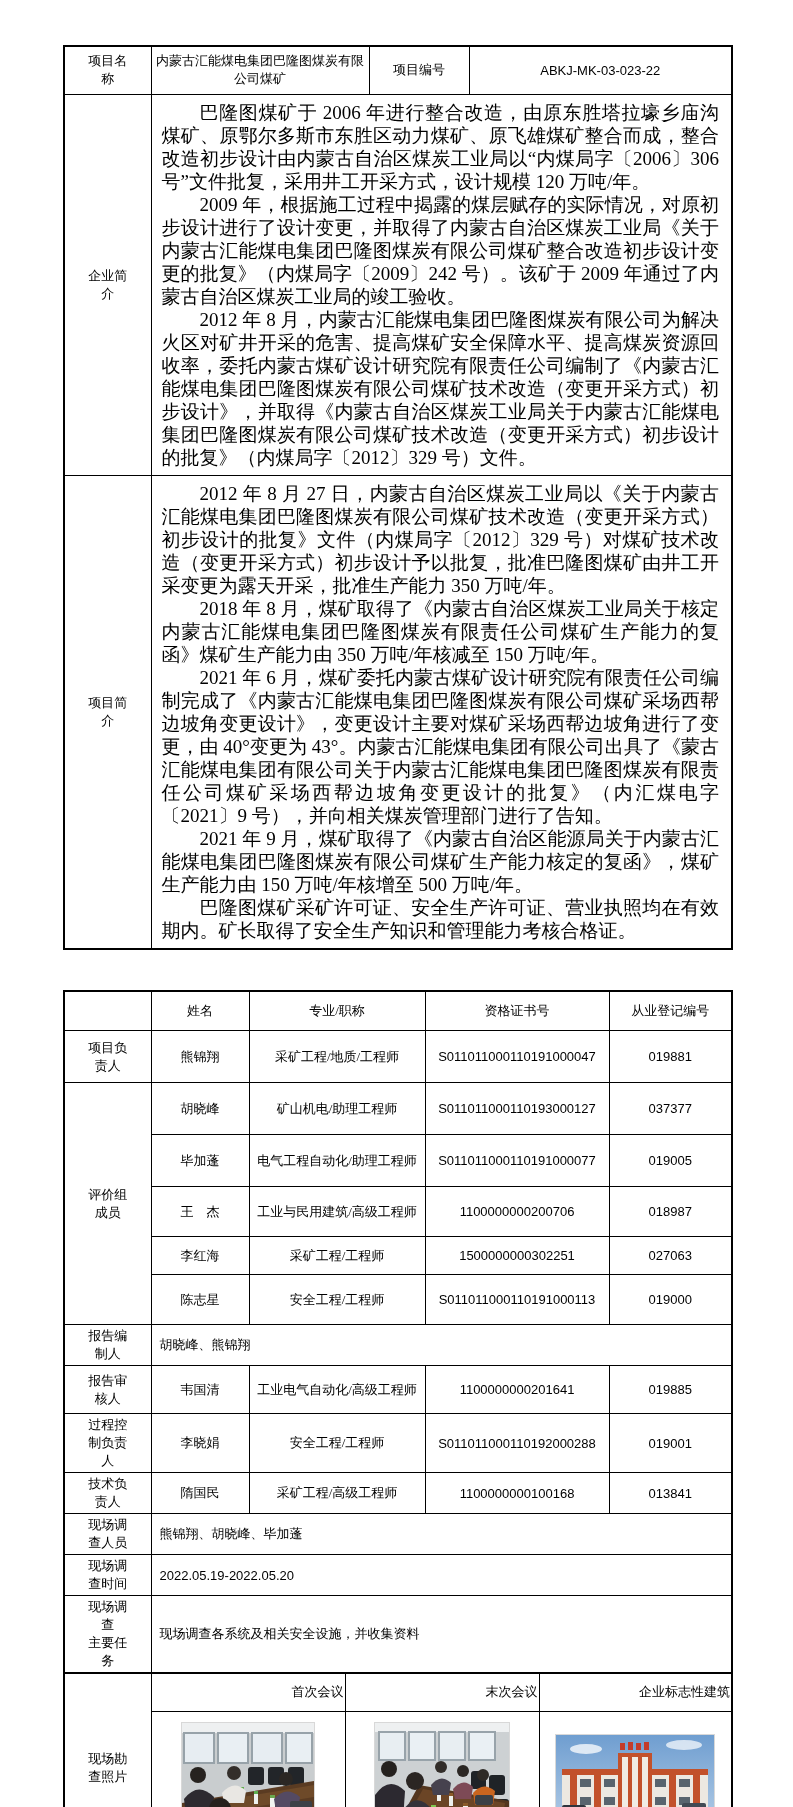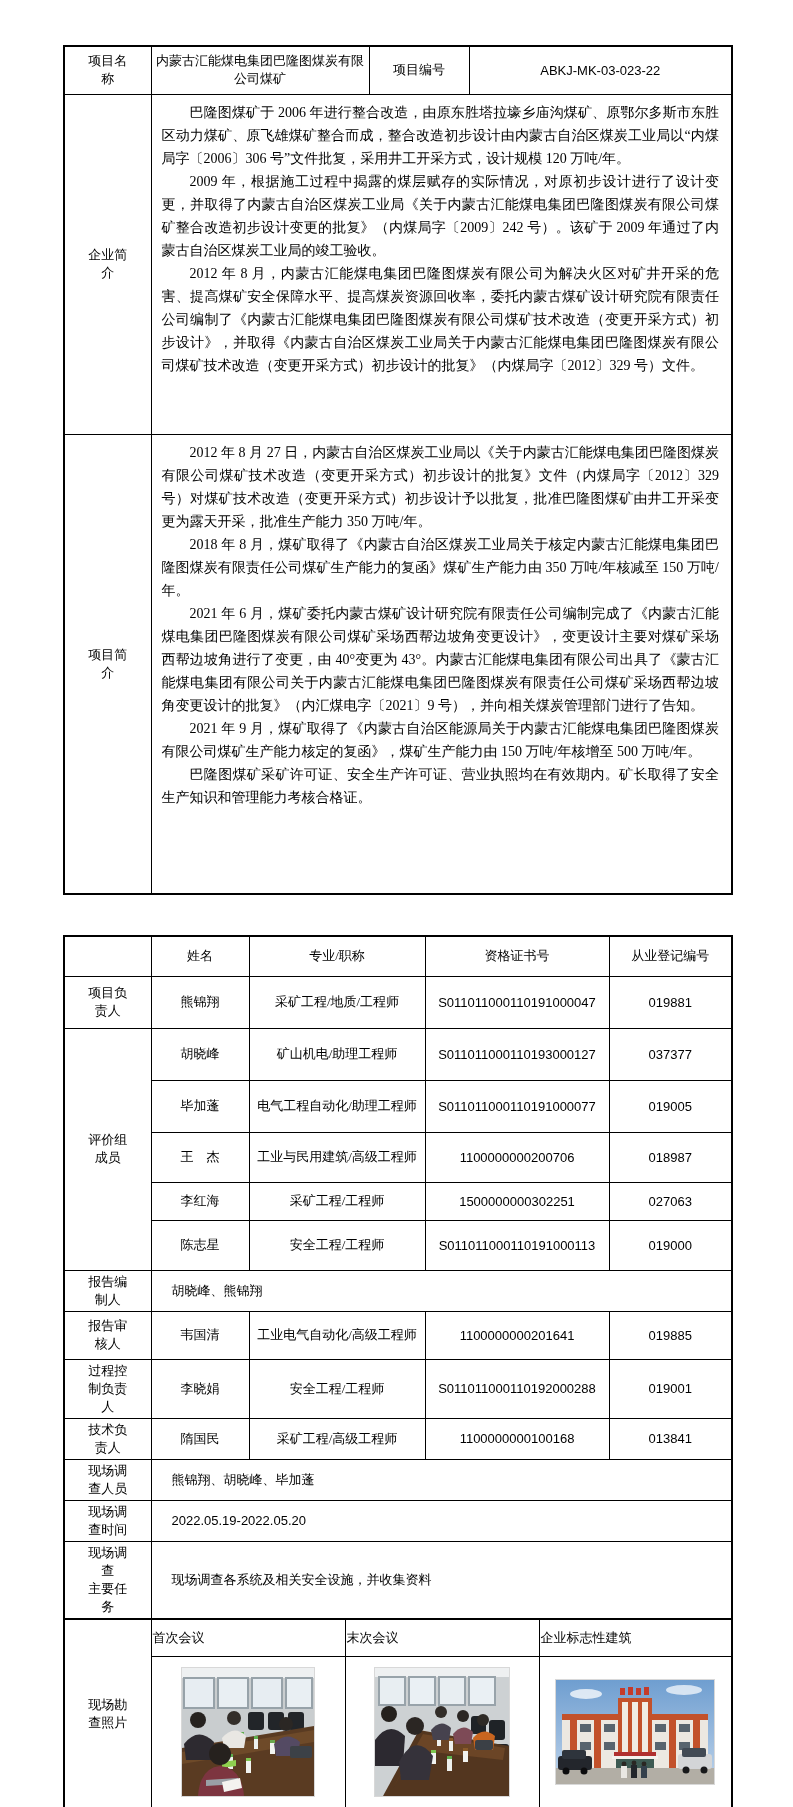--- a/index.html
+++ b/index.html
@@ -8,30 +8,30 @@
     font-family:"Liberation Serif","DejaVu Serif",serif;
     color:#000;
     -webkit-font-smoothing:antialiased;
   }
   .page{padding:45px 62px 30px 63px;}
   table{border-collapse:collapse;table-layout:fixed;width:668px;background:#fff;}
   table.outer{border:2px solid #000;}
   td,th{border:1px solid #000;font-weight:normal;font-size:13px;vertical-align:middle;overflow:hidden;}
   th.lbl{ text-align:center;padding:2px 17px;}
   td.val{ text-align:center;padding:2px 4px;}
-  td.left{text-align:left;padding:2px 20px;}
+  td.left{text-align:left;padding:2px 8px;}
   .pre{white-space:pre-line;}
   .profile{padding:6px 12px 6px 10px;text-align:justify;vertical-align:top;}
-  .profile p{margin:0;text-indent:2em;font-size:14px;line-height:23px;}
+  .profile p{margin:0;text-indent:2em;font-size:19px;line-height:23px;}
   .gap{height:40px;}
   .stack{margin-top:-2px;}
   .num{font-family:Liberation Sans, sans-serif;letter-spacing:0px;}
   .photocell{text-align:center;vertical-align:middle;padding:4px 2px;}
   .photo{display:inline-block;vertical-align:middle;box-shadow:0 0 0 1px #d8d8d8;}
-  .capcell{text-align:left;}
+  .capcell{text-align:right;}
 </style>
 </head>
 <body>
 
 <div class="page">
 
   <table class="outer">
     <colgroup>
         <col style="width:87px">
         <col style="width:218px">

